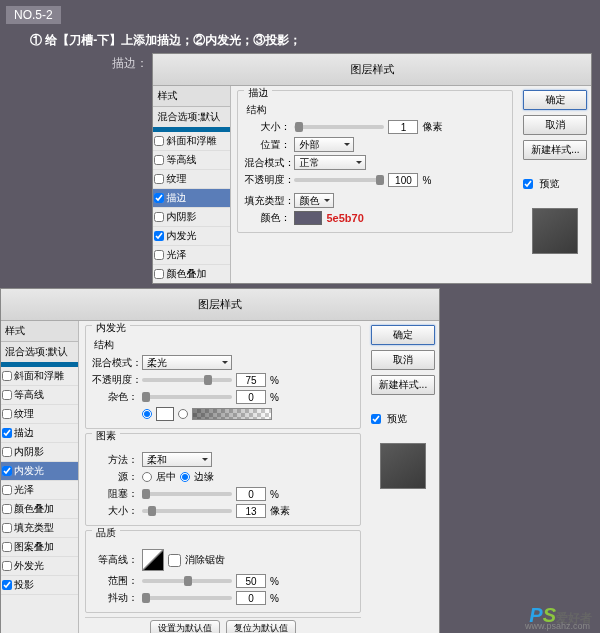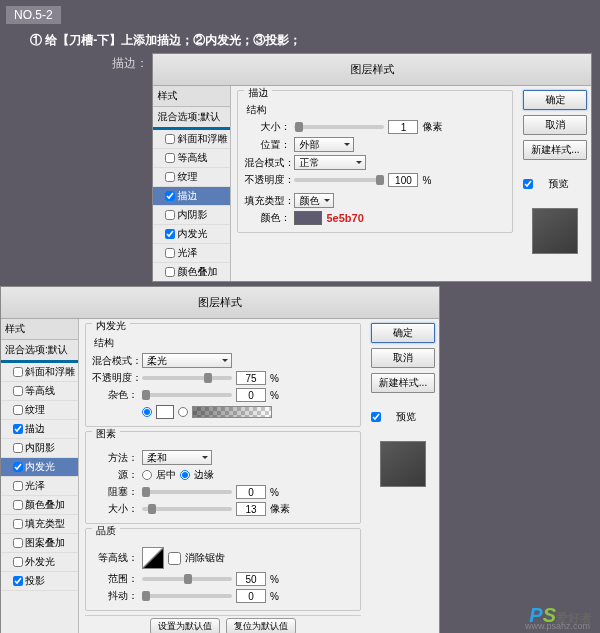--- a/index.html
+++ b/index.html
@@ -6,29 +6,29 @@
 body { background: #5d5965; width: 600px; height: 633px; position: relative; overflow: hidden; }
 .tag { background: #87838f; color: #fff; padding: 2px 8px; font-size: 12px; display: inline-block; margin: 6px 0 0 6px; }
 .instruction { color: #ffffff; font-size: 12px; margin: 8px 0 4px 30px; font-weight: bold; }
 .section-label { color: #d8d6dc; font-size: 12px; text-align: right; width: 148px; display: inline-block; vertical-align: top; padding-top: 2px; }
 .section { margin-bottom: 4px; white-space: nowrap; }
 .dialog { display: inline-block; vertical-align: top; width: 440px; background: #f0f0f0; border: 1px solid #888; font-size: 10px; }
 .dialog-title { background: linear-gradient(#e8e8e8,#d4d4d4); text-align: center; padding: 8px; font-size: 11px; border-bottom: 1px solid #aaa; }
 .dialog-body { display: flex; }
 .styles-col { width: 78px; border-right: 1px solid #bbb; background: #ececec; }
 .styles-header { background: #e0e0e0; border-bottom: 1px solid #bbb; padding: 3px 4px; font-size: 10px; }
-.blend-opt { background: #e6e6e6; border-bottom: 3px solid #0369a1; padding: 3px 4px; font-size: 10px; }
-.style-item { padding: 2px 12px; border-bottom: 1px solid #ddd; font-size: 10px; display: flex; align-items: center; gap: 2px; }
+.blend-opt { background: #e6e6e6; border-bottom: 5px solid #0369a1; padding: 3px 4px; font-size: 10px; }
+.style-item { padding: 2px 1px; border-bottom: 1px solid #ddd; font-size: 10px; display: flex; align-items: center; gap: 2px; }
 .style-item input[type=checkbox] { width: 10px; height: 10px; }
 .style-item.selected { background: #5a7db8; color: #fff; }
 .main-col { flex: 1; padding: 4px 6px; background: #f0f0f0; overflow: hidden; }
 .right-col { width: 72px; padding: 4px; background: #f0f0f0; }
 .btn { display: block; width: 64px; background: linear-gradient(#fdfdfd,#e0e0e0); border: 1px solid #888; border-radius: 1px; padding: 2px 0; font-size: 10px; text-align: center; margin-bottom: 5px; cursor: pointer; }
 .btn.primary { border-color: #3b6db5; box-shadow: 0 0 2px #6aa0e8; }
-.preview-chk { font-size: 10px; display: flex; align-items: center; gap: 15px; margin: 17px 0; }
+.preview-chk { font-size: 10px; display: flex; align-items: center; gap: 6px; margin: 17px 0; }
 .preview-chk input { width:10px;height:10px; }
 .preview-box { width: 46px; height: 46px; background: linear-gradient(145deg,#5a5a5a,#3a3a3a); border: 1px solid #777; margin: 6px auto; }
 .group { border: 1px solid #c8c8c8; border-radius: 2px; padding: 4px 6px; margin-bottom: 4px; position: relative; }
 .group-title { position: relative; top: -9px; background: #f0f0f0; padding: 0 4px; font-size: 10px; display: inline-block; }
 .row { display: flex; align-items: center; gap: 4px; font-size: 10px; margin-bottom: 3px; }
 .row .lbl { width: 46px; text-align: right; }
 .slider { flex: 0 0 90px; height: 4px; background: #ccc; position: relative; border-radius: 2px; }
 .slider .thumb { position: absolute; top: -3px; width: 8px; height: 10px; background: #888; border-radius: 2px; }
 .num-input { width: 30px; height: 14px; border: 1px solid #888; background: #fff; text-align: center; font-size: 10px; }
 .select { height: 15px; border: 1px solid #888; background: linear-gradient(#fff,#e8e8e8); padding: 0 14px 0 4px; font-size: 10px; position: relative; display: inline-flex; align-items: center; }

